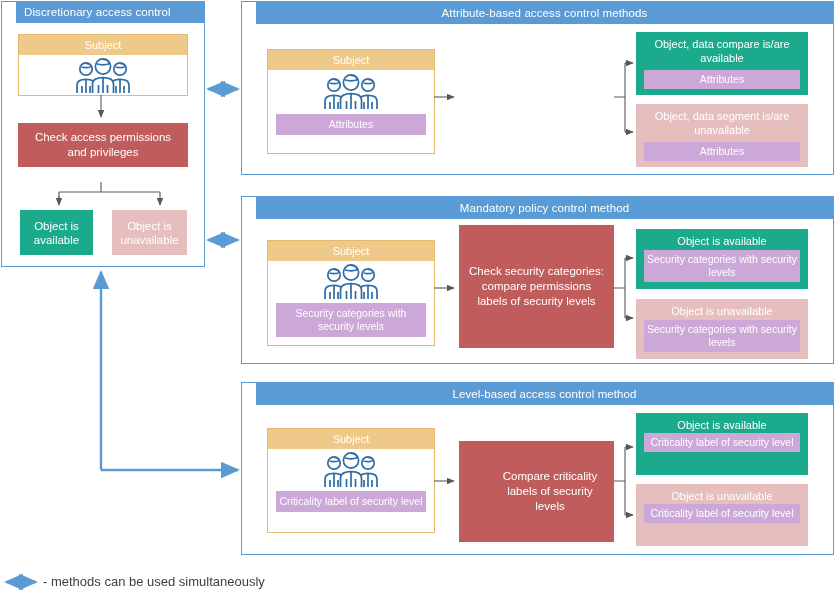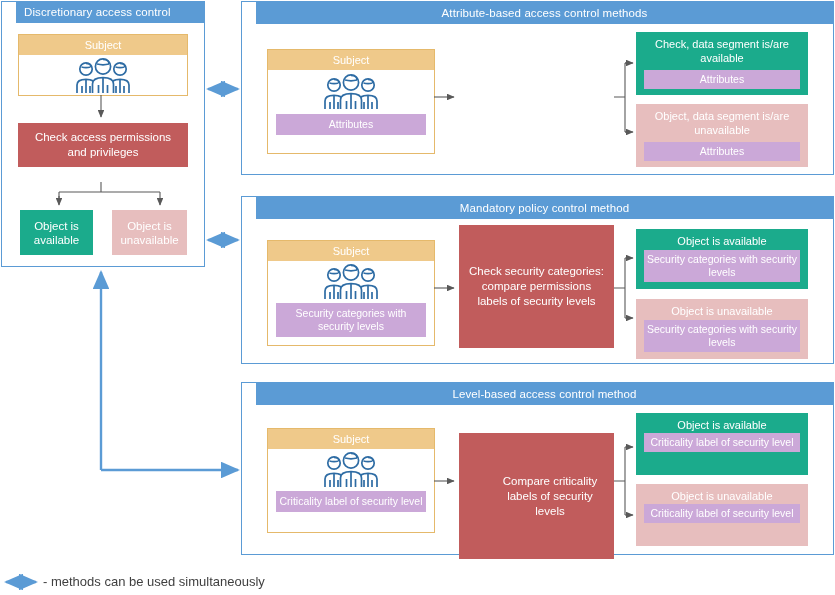--- a/index.html
+++ b/index.html
@@ -126,21 +126,21 @@
               <path d="M24.5 35v-8M33.5 35v-8M29 19.6V35"></path>
           </g>
         </svg>
       </span>
       <div class="sub-tag" style="top:44px;">Attributes</div>
     </div>
   </div>
 
 
   <div class="res green" style="left:394px;top:30px;width:172px;height:63px;">
-    <div class="res-title">Check, data segment is/are available</div>
+    <div class="res-title">Object, data compare is/are available</div>
     <div class="res-tag" style="top:38px;">Attributes</div>
   </div>
 
   <div class="res pink" style="left:394px;top:102px;width:172px;height:63px;">
     <div class="res-title">Object, data segment is/are unavailable</div>
     <div class="res-tag" style="top:38px;">Attributes</div>
   </div>
 </div>
 
 <div class="panel" style="left:241px;top:196px;width:593px;height:168px;">
@@ -205,21 +205,21 @@
               <path d="M29 1.5c3.6 0 6 2 6 4.4M23 6c3 .8 9 .8 12 0"></path>
             <path d="M18.5 35v-9c0-4 3.6-6.4 10.5-6.4S39.5 22 39.5 26v9"></path>
               <path d="M24.5 35v-8M33.5 35v-8M29 19.6V35"></path>
           </g>
         </svg>
       </span>
       <div class="sub-tag" style="top:42px;">Criticality label of security level</div>
     </div>
   </div>
 
-  <div class="process" style="left:217px;top:50px;width:155px;height:126px;padding-left:36px;">Compare criticality labels of security levels</div>
+  <div class="process" style="left:217px;top:58px;width:155px;height:101px;padding-left:36px;">Compare criticality labels of security levels</div>
 
   <div class="res green" style="left:394px;top:30px;width:172px;height:62px;">
     <div class="res-title">Object is available</div>
     <div class="res-tag" style="top:20px;">Criticality label of security level</div>
   </div>
 
   <div class="res pink" style="left:394px;top:101px;width:172px;height:62px;">
     <div class="res-title">Object is unavailable</div>
     <div class="res-tag" style="top:20px;">Criticality label of security level</div>
   </div>

